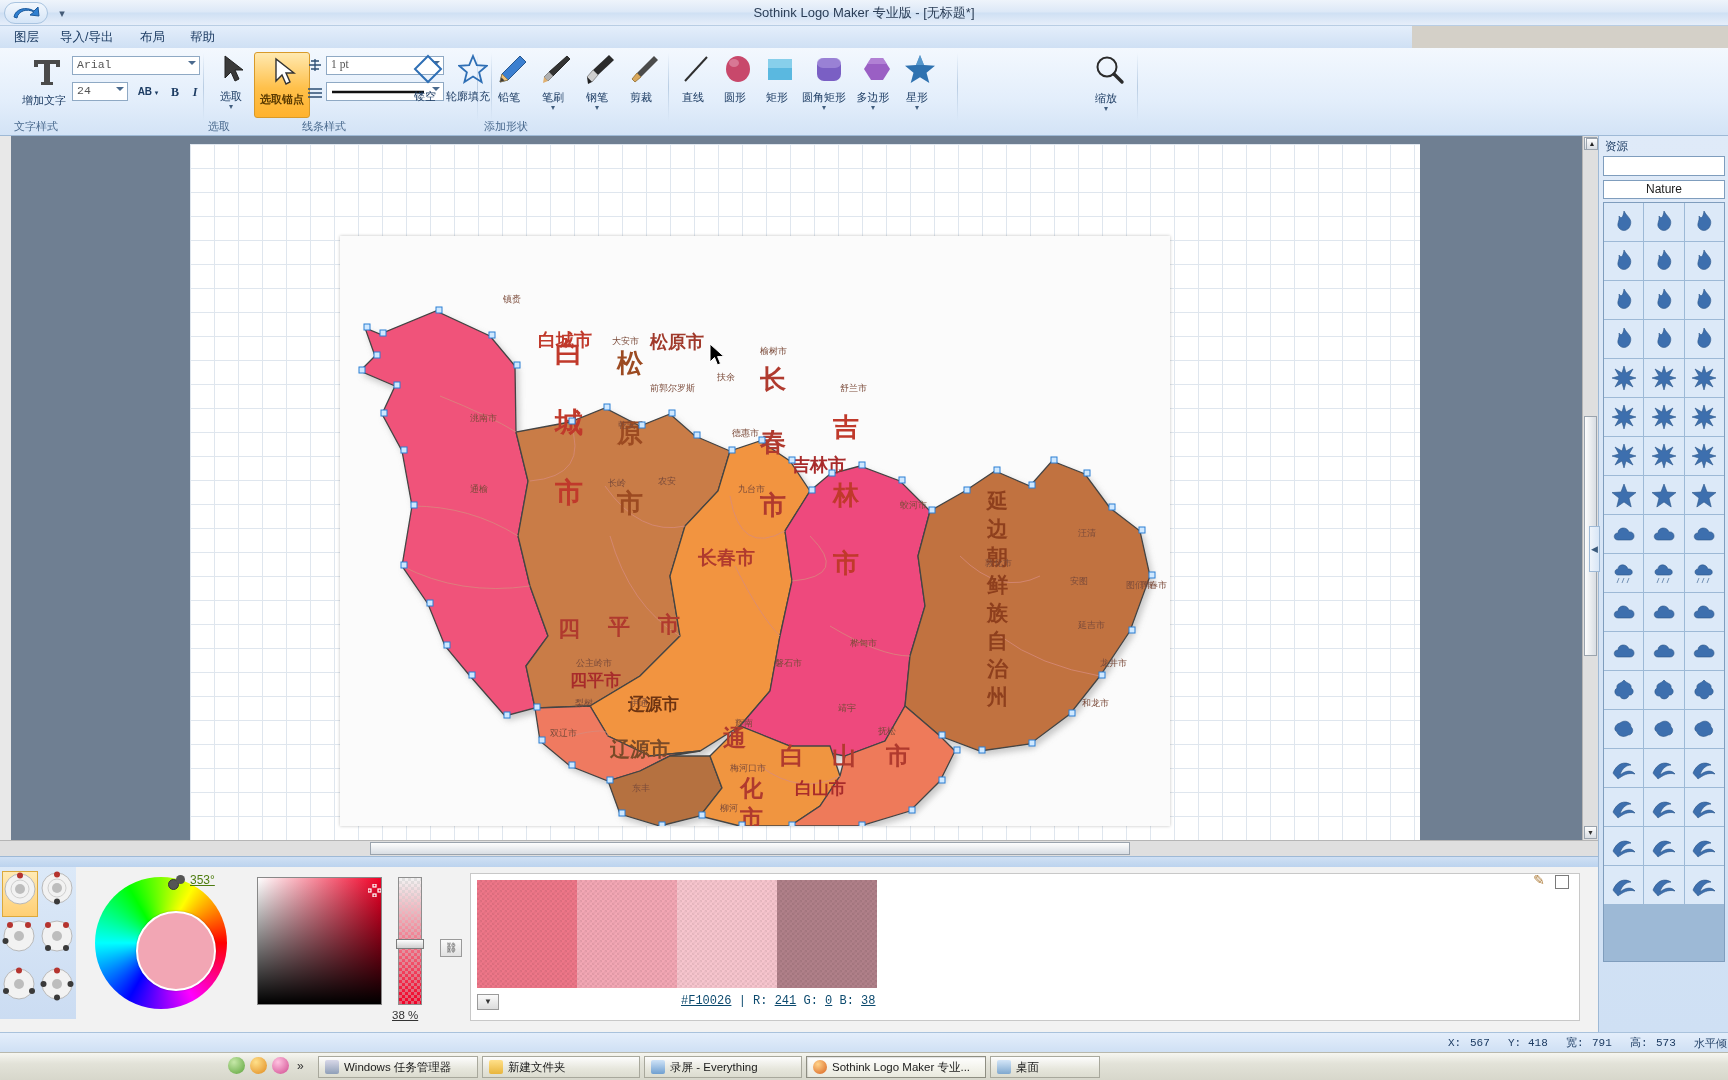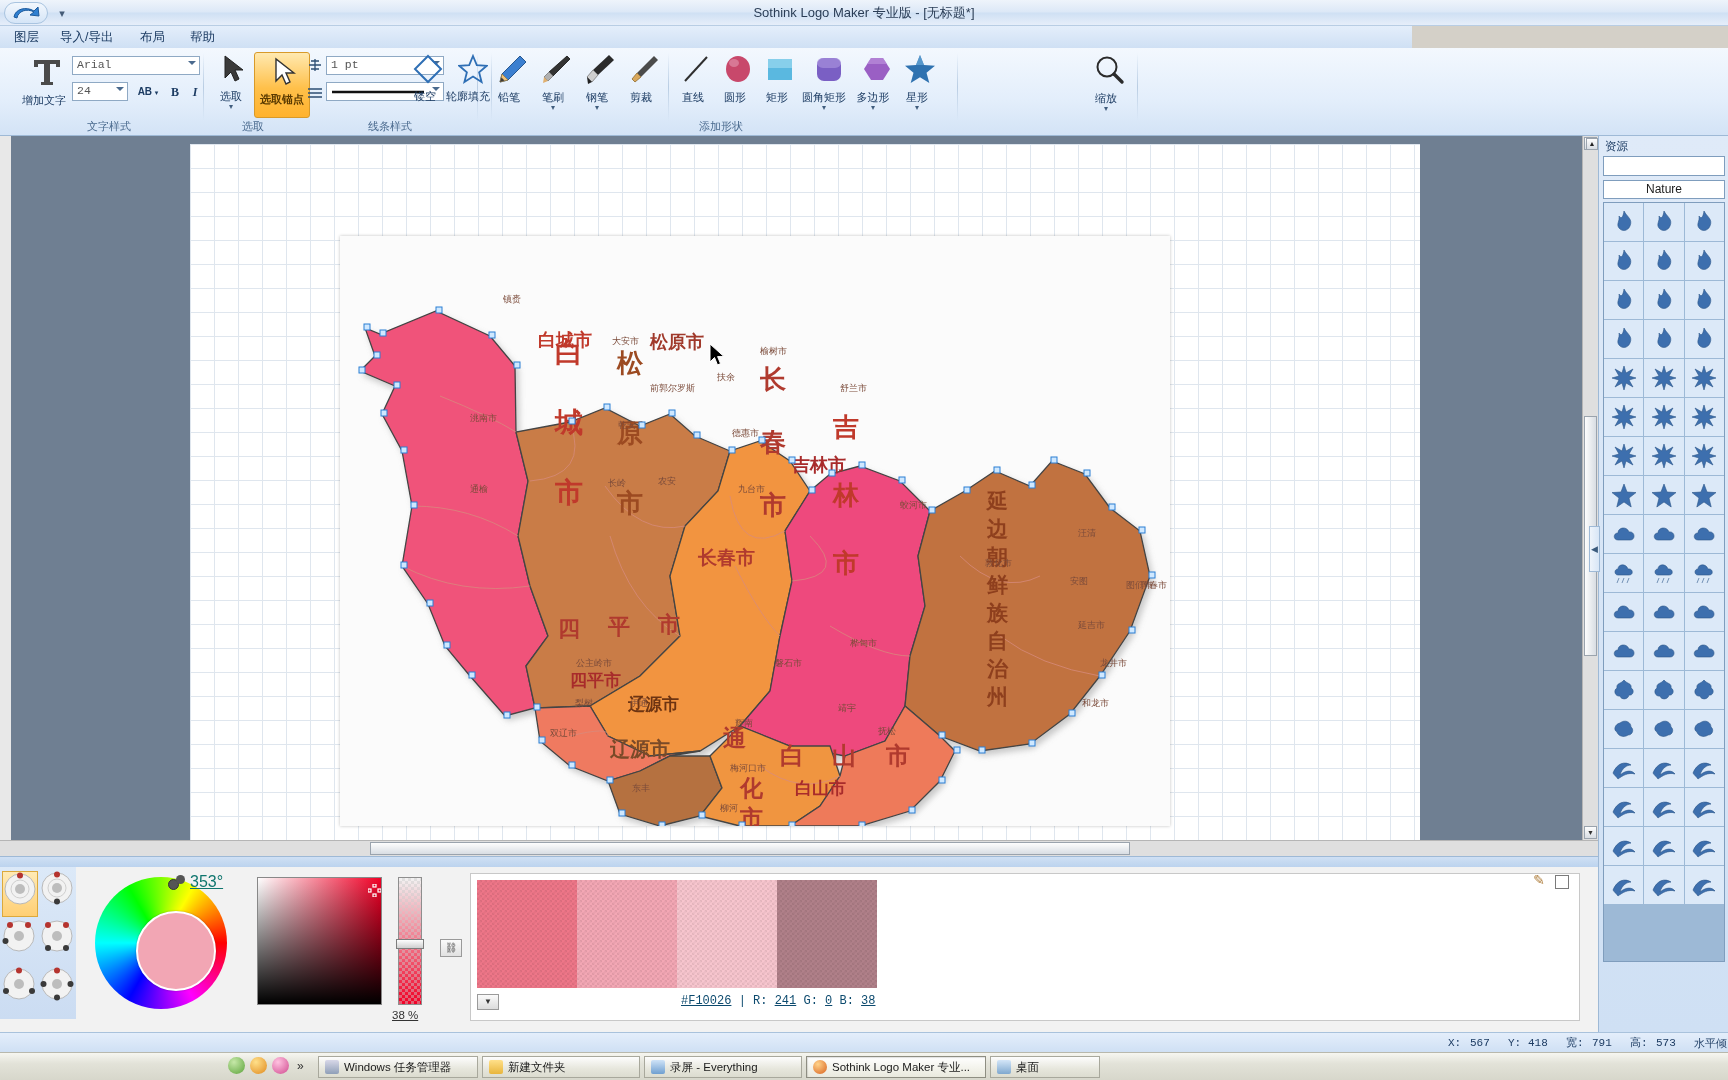--- a/index.html
+++ b/index.html
@@ -25,21 +25,21 @@
   .menubar .mi{position:absolute;top:0;height:22px;line-height:22px;
     font-size:12.5px;color:#1d3c63;padding:0 8px;cursor:default;}
 
   
   .ribbon{position:absolute;left:0;top:48px;width:1728px;height:88px;
     background:linear-gradient(180deg,#f3f8fe 0%,#e3eefb 60%,#d3e3f6 100%);
     border-bottom:1px solid #9eb9d6;}
   .rgroup{position:absolute;top:0;height:88px;}
   .rgroup .sep{position:absolute;right:0;top:5px;width:1px;height:68px;
     background:linear-gradient(180deg,rgba(255,255,255,0),#b9cde3,rgba(255,255,255,0));}
-  .gtitle{position:absolute;bottom:2px;width:100%;text-align:center;
+  .gtitle{position:absolute;bottom:2px;width:100%;
     font-size:11px;color:#4b6party;color:#4a6party;color:#4a6a8e;}
   .btn{position:absolute;text-align:center;cursor:default;}
   .btn .lbl{font-size:11px;color:#1d3c63;display:block;margin-top:1px;white-space:nowrap;}
   .btn .lbl.dis{color:#a0a8b0;}
   .drop{font-size:8px;color:#415e7f;display:block;line-height:6px;}
   .combo{position:absolute;background:#fff;border:1px solid #8fa9c4;height:19px;}
   .combo .val{position:absolute;left:4px;top:1px;font-size:11.5px;color:#555;
     font-family:"Liberation Mono","DejaVu Sans Mono",monospace;}
   .combo .cv{position:absolute;right:3px;top:4px;width:0;height:0;
     border-left:4px solid transparent;border-right:4px solid transparent;border-top:4px solid #4a6a8e;}
@@ -84,21 +84,21 @@
     background:linear-gradient(180deg,#dce9f8,#cbdcf2);}
   .hsw{position:absolute;width:36px;height:46px;}
   .hsw.sel{background:linear-gradient(180deg,#ffeab4,#ffcf74);border:1px solid #dca93c;}
   .wheelbox{position:absolute;left:80px;top:12px;width:160px;height:150px;}
   .wheel{position:absolute;left:15px;top:8px;width:132px;height:132px;border-radius:50%;
     background:conic-gradient(from 90deg,#ff0000,#ff00ff,#0000ff,#00ffff,#00ff00,#ffff00,#ff0000);}
   .wheel-in{position:absolute;left:41px;top:34px;width:80px;height:80px;border-radius:50%;
     background:#f2a6b4;border:2px solid #fff;box-shadow:0 0 2px rgba(0,0,0,.3);}
   .wheel-dot{position:absolute;left:73px;top:2px;width:11px;height:11px;border-radius:50%;
     background:#555;border:1px solid #333;}
-  .huelbl{position:absolute;left:190px;top:16px;font-size:16px;color:#0f766e;}
+  .huelbl{position:absolute;left:190px;top:16px;font-size:12px;color:#4d7c0f;}
   .huelbl u{text-decoration:underline;}
   .huedot{position:absolute;left:176px;top:18px;width:9px;height:9px;border-radius:50%;background:#555;}
   .sqbox{position:absolute;left:257px;top:20px;width:125px;height:128px;
     border:1px solid #888;
     background:linear-gradient(to top,#000,rgba(0,0,0,0)),linear-gradient(to right,#fff,#f10026);}
   .sqmark{position:absolute;left:110px;top:6px;width:13px;height:13px;}
   .alphabox{position:absolute;left:398px;top:20px;width:24px;height:128px;border:1px solid #8e8e8e;
     background:linear-gradient(to bottom,rgba(241,0,38,0),#f10026);}
   .alphachk{position:absolute;left:0;top:0;width:100%;height:100%;
     background-image:linear-gradient(45deg,#ccc 25%,transparent 25%,transparent 75%,#ccc 75%),
@@ -234,21 +234,21 @@
     </div>
     <div class="gtitle">选取</div>
   </div>
 
   <div class="rgroup" style="left:302px;width:176px">
     <div class="sep"></div>
     <svg width="14" height="14" viewBox="0 0 14 14" style="position:absolute;left:6px;top:10px">
       <path d="M1 7 H13 M7 1 V13 M3 3 H11 M3 11 H11" stroke="#2c4d73" stroke-width="1.3" fill="none"></path>
     </svg>
     <div class="combo" style="left:24px;top:8px;width:118px">
-      <span class="val" style="font-family:Liberation Mono, monospace">1 pt</span>
+      <span class="val" style="font-family:Liberation Serif, serif">1 pt</span>
       <span class="cv"></span>
     </div>
     <svg width="16" height="14" viewBox="0 0 16 14" style="position:absolute;left:5px;top:38px">
       <path d="M1 3 H15 M1 7 H15 M1 11 H15" stroke="#2c4d73" stroke-width="1.4"></path>
     </svg>
     <div class="combo" style="left:24px;top:34px;width:118px">
       <svg width="96" height="6" viewBox="0 0 96 6" style="position:absolute;left:5px;top:6px">
         <path d="M0 3 H92" stroke="#111" stroke-width="2.4"></path>
       </svg>
       <span class="cv"></span>

